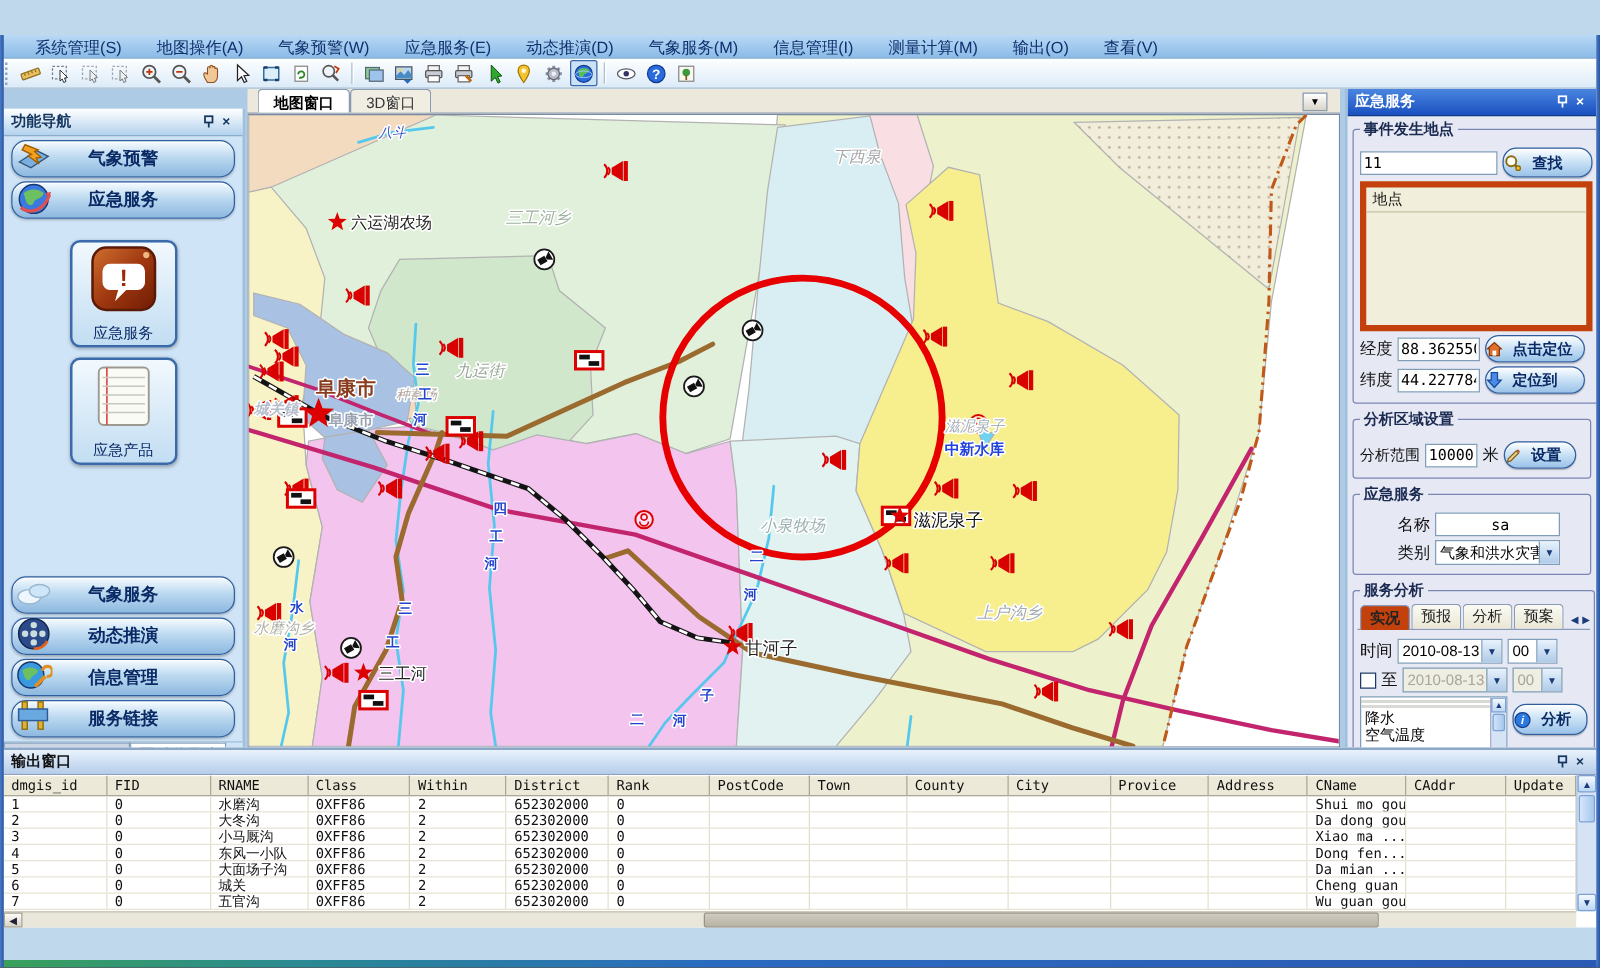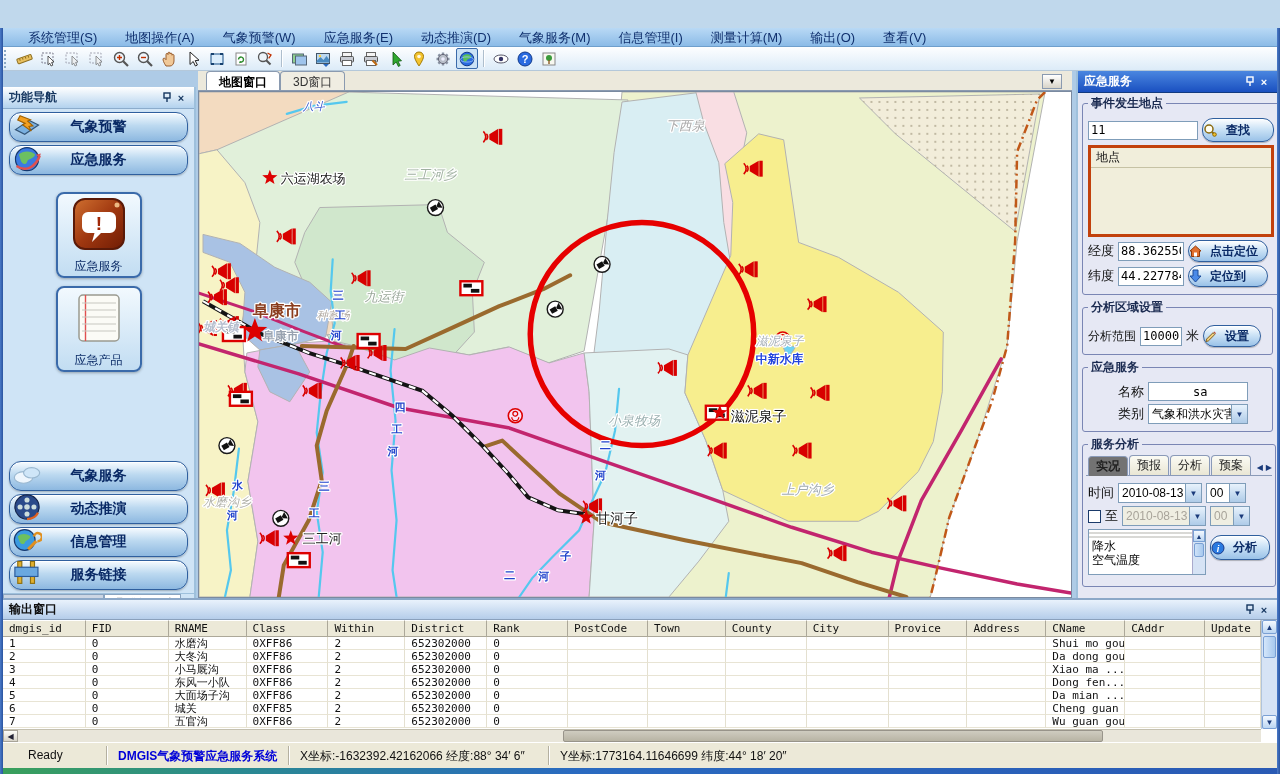--- a/index.html
+++ b/index.html
@@ -79,34 +79,34 @@
   #rightpanel { position:absolute; left:1076px; top:0; width:201px; height:527px; background:#e6e8f4; border-left:2px solid #9ec0dc; overflow:hidden; }
   .grp { border:1px solid #7a86b4; border-radius:3px; margin:2px 4px 4px; padding:3px 3px 4px; }
   .grp legend { font-size:12px; font-weight:bold; color:#1a2a50; padding:0 3px; margin-left:2px; }
   .row { display:flex; align-items:center; gap:4px; margin:3px 2px; }
   .ti { border:1px solid #7f9db9; height:19px; font-size:12px; padding:0 2px; background:#fff;
         font-family:"DejaVu Sans Mono", monospace; }
   .rlabel { font-size:13px; color:#111; white-space:nowrap; }
   .xpbtn { display:inline-flex; align-items:center; justify-content:flex-start; gap:8px; border:1px solid #2f5f9e;
     border-radius:11px; background:linear-gradient(#fdfeff,#cce3f6 45%,#9ac2e8); color:#0a2a66; font-weight:bold;
     font-size:12px; box-shadow:inset 0 1px 0 rgba(255,255,255,.8),0 1px 1px rgba(0,0,0,.25); cursor:pointer; white-space:nowrap; }
-  #placelist { margin:2px; border:3px solid #c2410c; background:#f1eedb; height:92px; }
+  #placelist { margin:2px; border:5px solid #c2410c; background:#f1eedb; height:120px; }
   #placelist .plhead { font-size:12px; padding:1px 5px; border-bottom:1px solid #c6c2a4; color:#111; }
   .sunken { border:1px solid #a0a8c0; background:#f4f4fa; margin:2px; padding:3px; display:flex; justify-content:center; }
   .fakesel { border:1px solid #7f9db9; background:#fff; height:20px; display:flex; align-items:center; font-size:12px; overflow:hidden; }
   .fakesel .fv { flex:1; padding:0 3px; white-space:nowrap; overflow:hidden; }
   .fakesel .fb { width:16px; height:100%; border-left:1px solid #7f9db9; background:linear-gradient(#e8f2fc,#aecbe8);
     font-size:8px; display:flex; align-items:center; justify-content:center; color:#1a3a7a; cursor:pointer; }
   .fakesel.disabled { background:#efeee2; color:#a8a49a; }
   .fakesel.disabled .fv { color:#a8a49a; }
   .cb { width:13px; height:13px; border:1px solid #1a3a6a; background:#fff; display:inline-block; cursor:pointer; }
   #atabs { display:flex; align-items:flex-end; border-bottom:1px solid #8a9ab8; padding:0 2px; position:relative; height:20px; }
   .atab { border:1px solid #8a9ab8; border-bottom:none; border-radius:4px 4px 0 0; padding:1px 7px; font-size:12px;
     background:linear-gradient(#fbfbf4,#e9e6d4); margin-right:1px; color:#222; cursor:pointer; white-space:nowrap; }
-  .atab.active { background:#737373; font-weight:bold; position:relative; top:1px; }
+  .atab.active { background:#c2410c; font-weight:bold; position:relative; top:1px; }
   #atabarrows { position:absolute; right:0; bottom:3px; font-size:8px; color:#1a3a7a; display:flex; gap:3px; }
   #atabarrows span { cursor:pointer; }
   #alist { width:118px; height:46px; border:1px solid #7f9db9; background:#fff; position:relative; overflow:hidden; }
   #alist .art { height:9px; background:repeating-linear-gradient(#fff 0 2px,#c8c8c4 2px 4px); opacity:.7; }
   #alist .li { font-size:12px; padding:0 3px; line-height:14px; }
   #alscroll { position:absolute; right:0; top:0; bottom:0; width:13px; background:#d6e3f5; border-left:1px solid #aac; }
   #alscroll .ar { height:12px; font-size:7px; text-align:center; line-height:12px; color:#1a3a7a;
     background:linear-gradient(#f4f9ff,#bcd6f2); border:1px solid #7aa0d4; cursor:pointer; }
   #alscroll .th { height:14px; margin:1px; background:linear-gradient(90deg,#cfe2f8,#a6c8ee); border:1px solid #7aa0d4; border-radius:2px; }
 
@@ -1029,23 +1029,14 @@
       <div class="scar">▲</div>
       <div id="vthumb"></div>
       <div class="scar" style="position:absolute;bottom:0;left:0;right:0">▼</div>
     </div>
     <div id="hscroll">
       <div class="lar">◀</div>
       <div id="hthumb"></div>
     </div>
   </div>
 
-  <div id="statusbar">
-    <span class="sitem" style="left:28px">Ready</span>
-    <span class="sitem" style="left:118px;color:#0000d8;font-weight:bold">DMGIS气象预警应急服务系统</span>
-    <span class="sitem" style="left:300px">X坐标:-1632392.42162066 经度:88° 34′ 6″</span>
-    <span class="sitem" style="left:560px">Y坐标:1773164.11646699 纬度:44° 18′ 20″</span>
-    <span class="groove" style="left:106px"></span>
-    <span class="groove" style="left:288px"></span>
-    <span class="groove" style="left:548px"></span>
-  </div>
   <div id="bottomstrip"></div>
 </div>
 
 </body></html>

